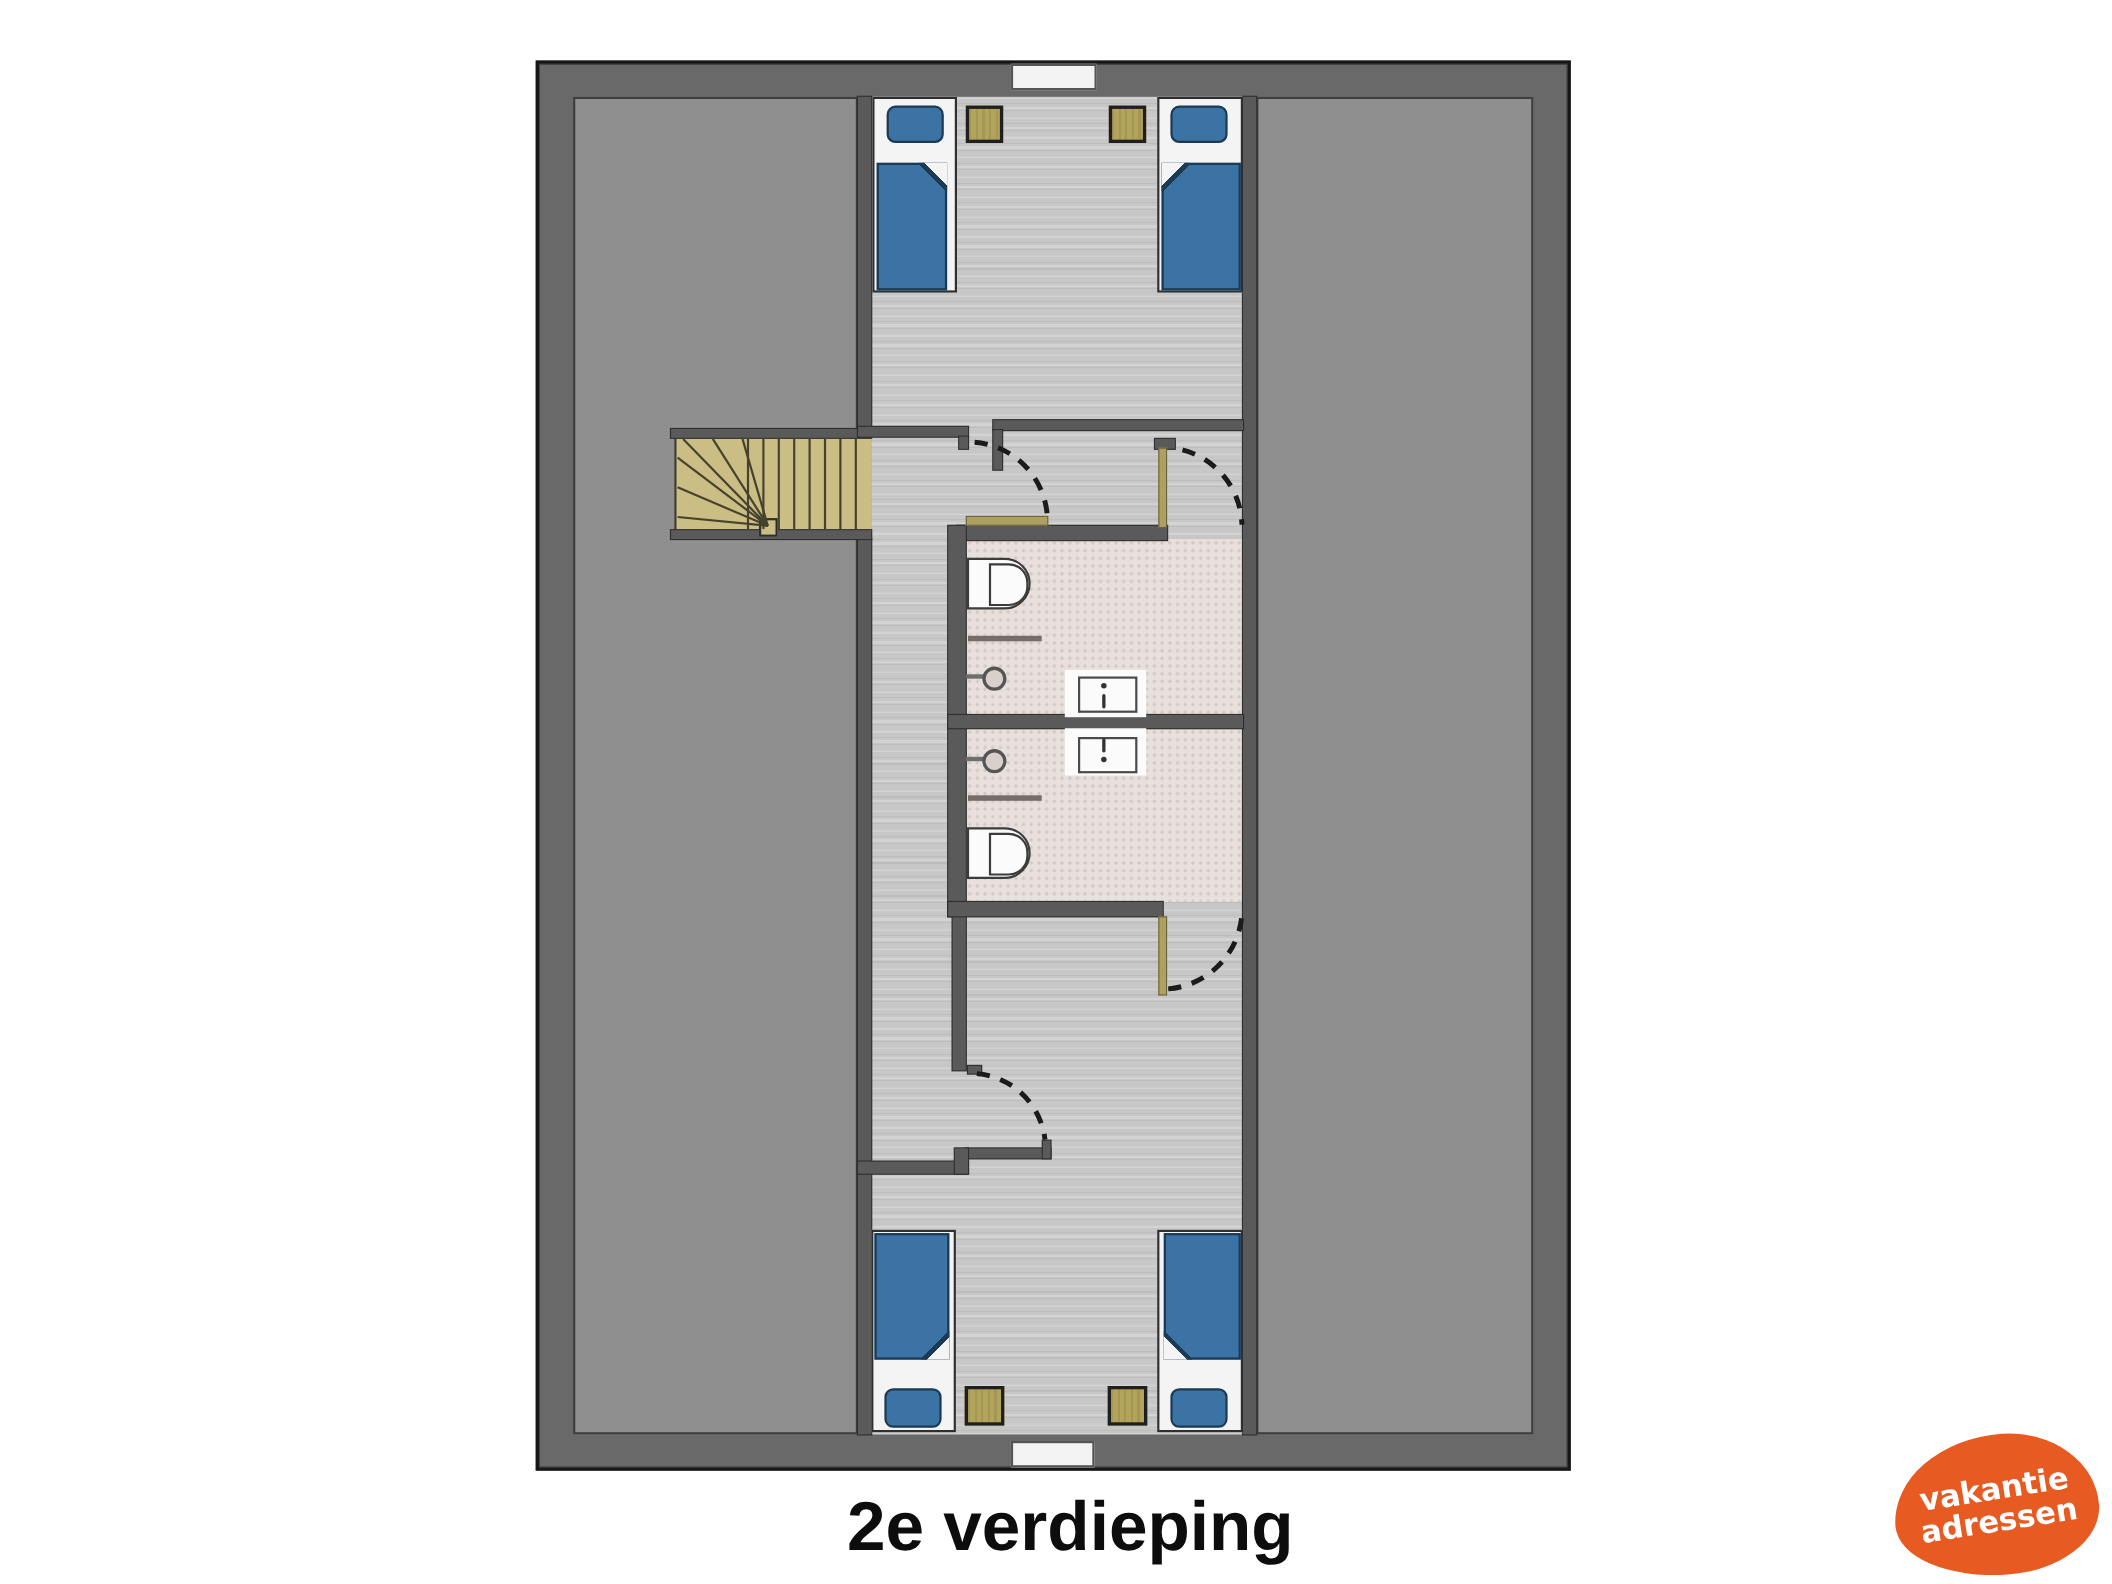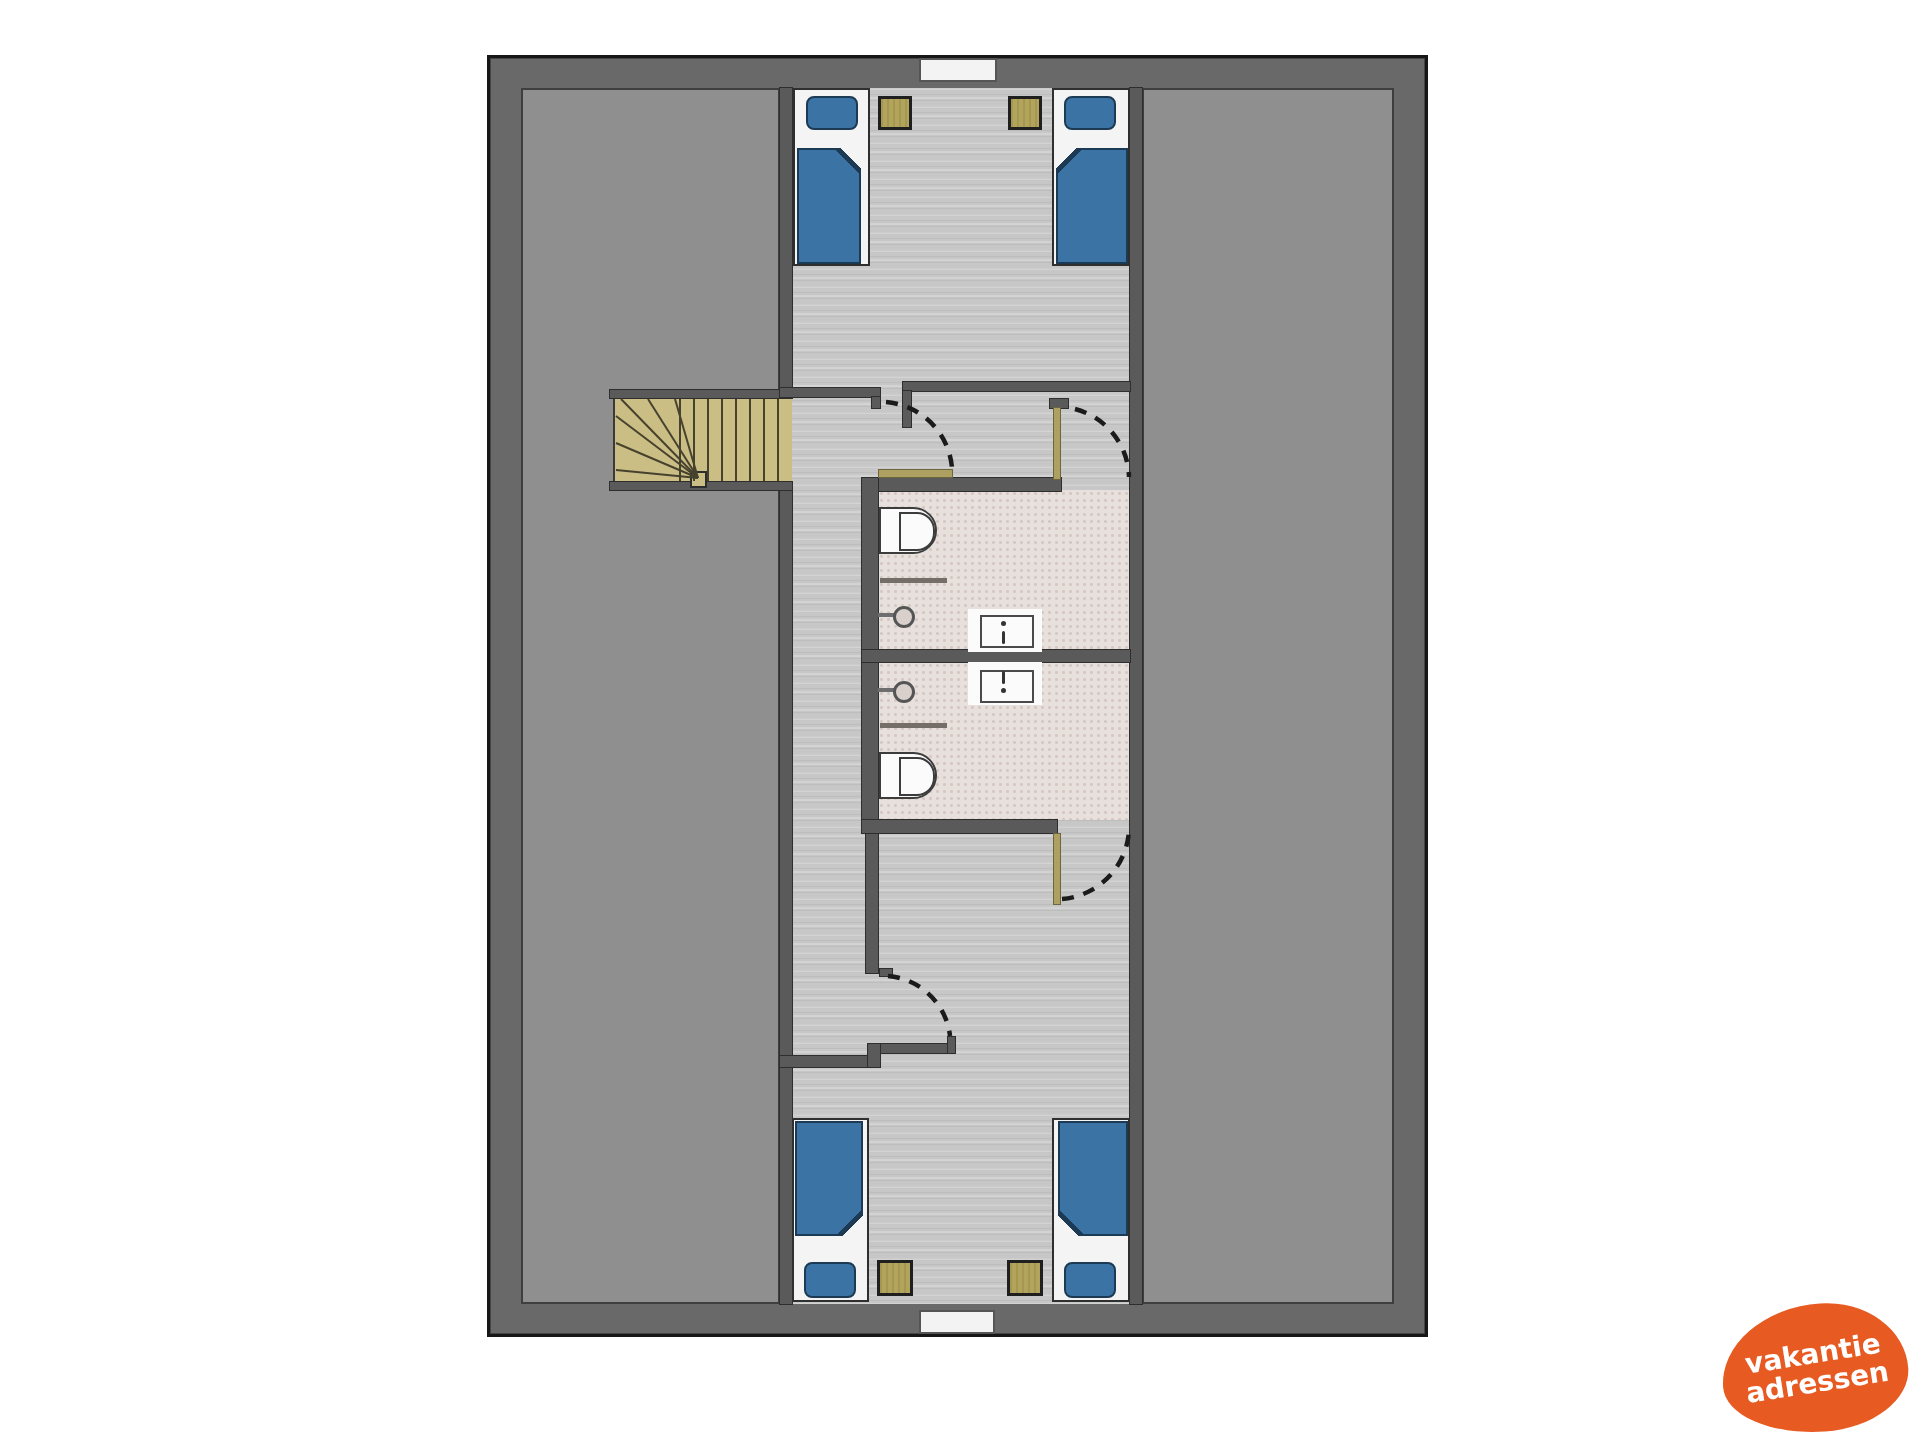--- a/index.html
+++ b/index.html
@@ -167,20 +167,21 @@
     <g>
       <line class="stair-line" x1="698" y1="478" x2="616" y2="470"></line>
       <line class="stair-line" x1="698" y1="478" x2="616" y2="443"></line>
       <line class="stair-line" x1="698" y1="478" x2="616" y2="416"></line>
       <line class="stair-line" x1="698" y1="478" x2="621" y2="399"></line>
       <line class="stair-line" x1="698" y1="478" x2="648" y2="399"></line>
       <line class="stair-line" x1="698" y1="478" x2="675" y2="399"></line>
     </g>
   </svg>
 
+  <div class="abs floor-title" style="left:473px;top:1352px;width:1000px;">2e verdieping</div>
 
   <div class="abs logo-blob" style="left:1722px;top:1304px;width:186px;height:128px;">
     <div class="logo-text">
       <div>vakantie</div>
       <div>adressen</div>
     </div>
   </div>
 
 </div>
 

